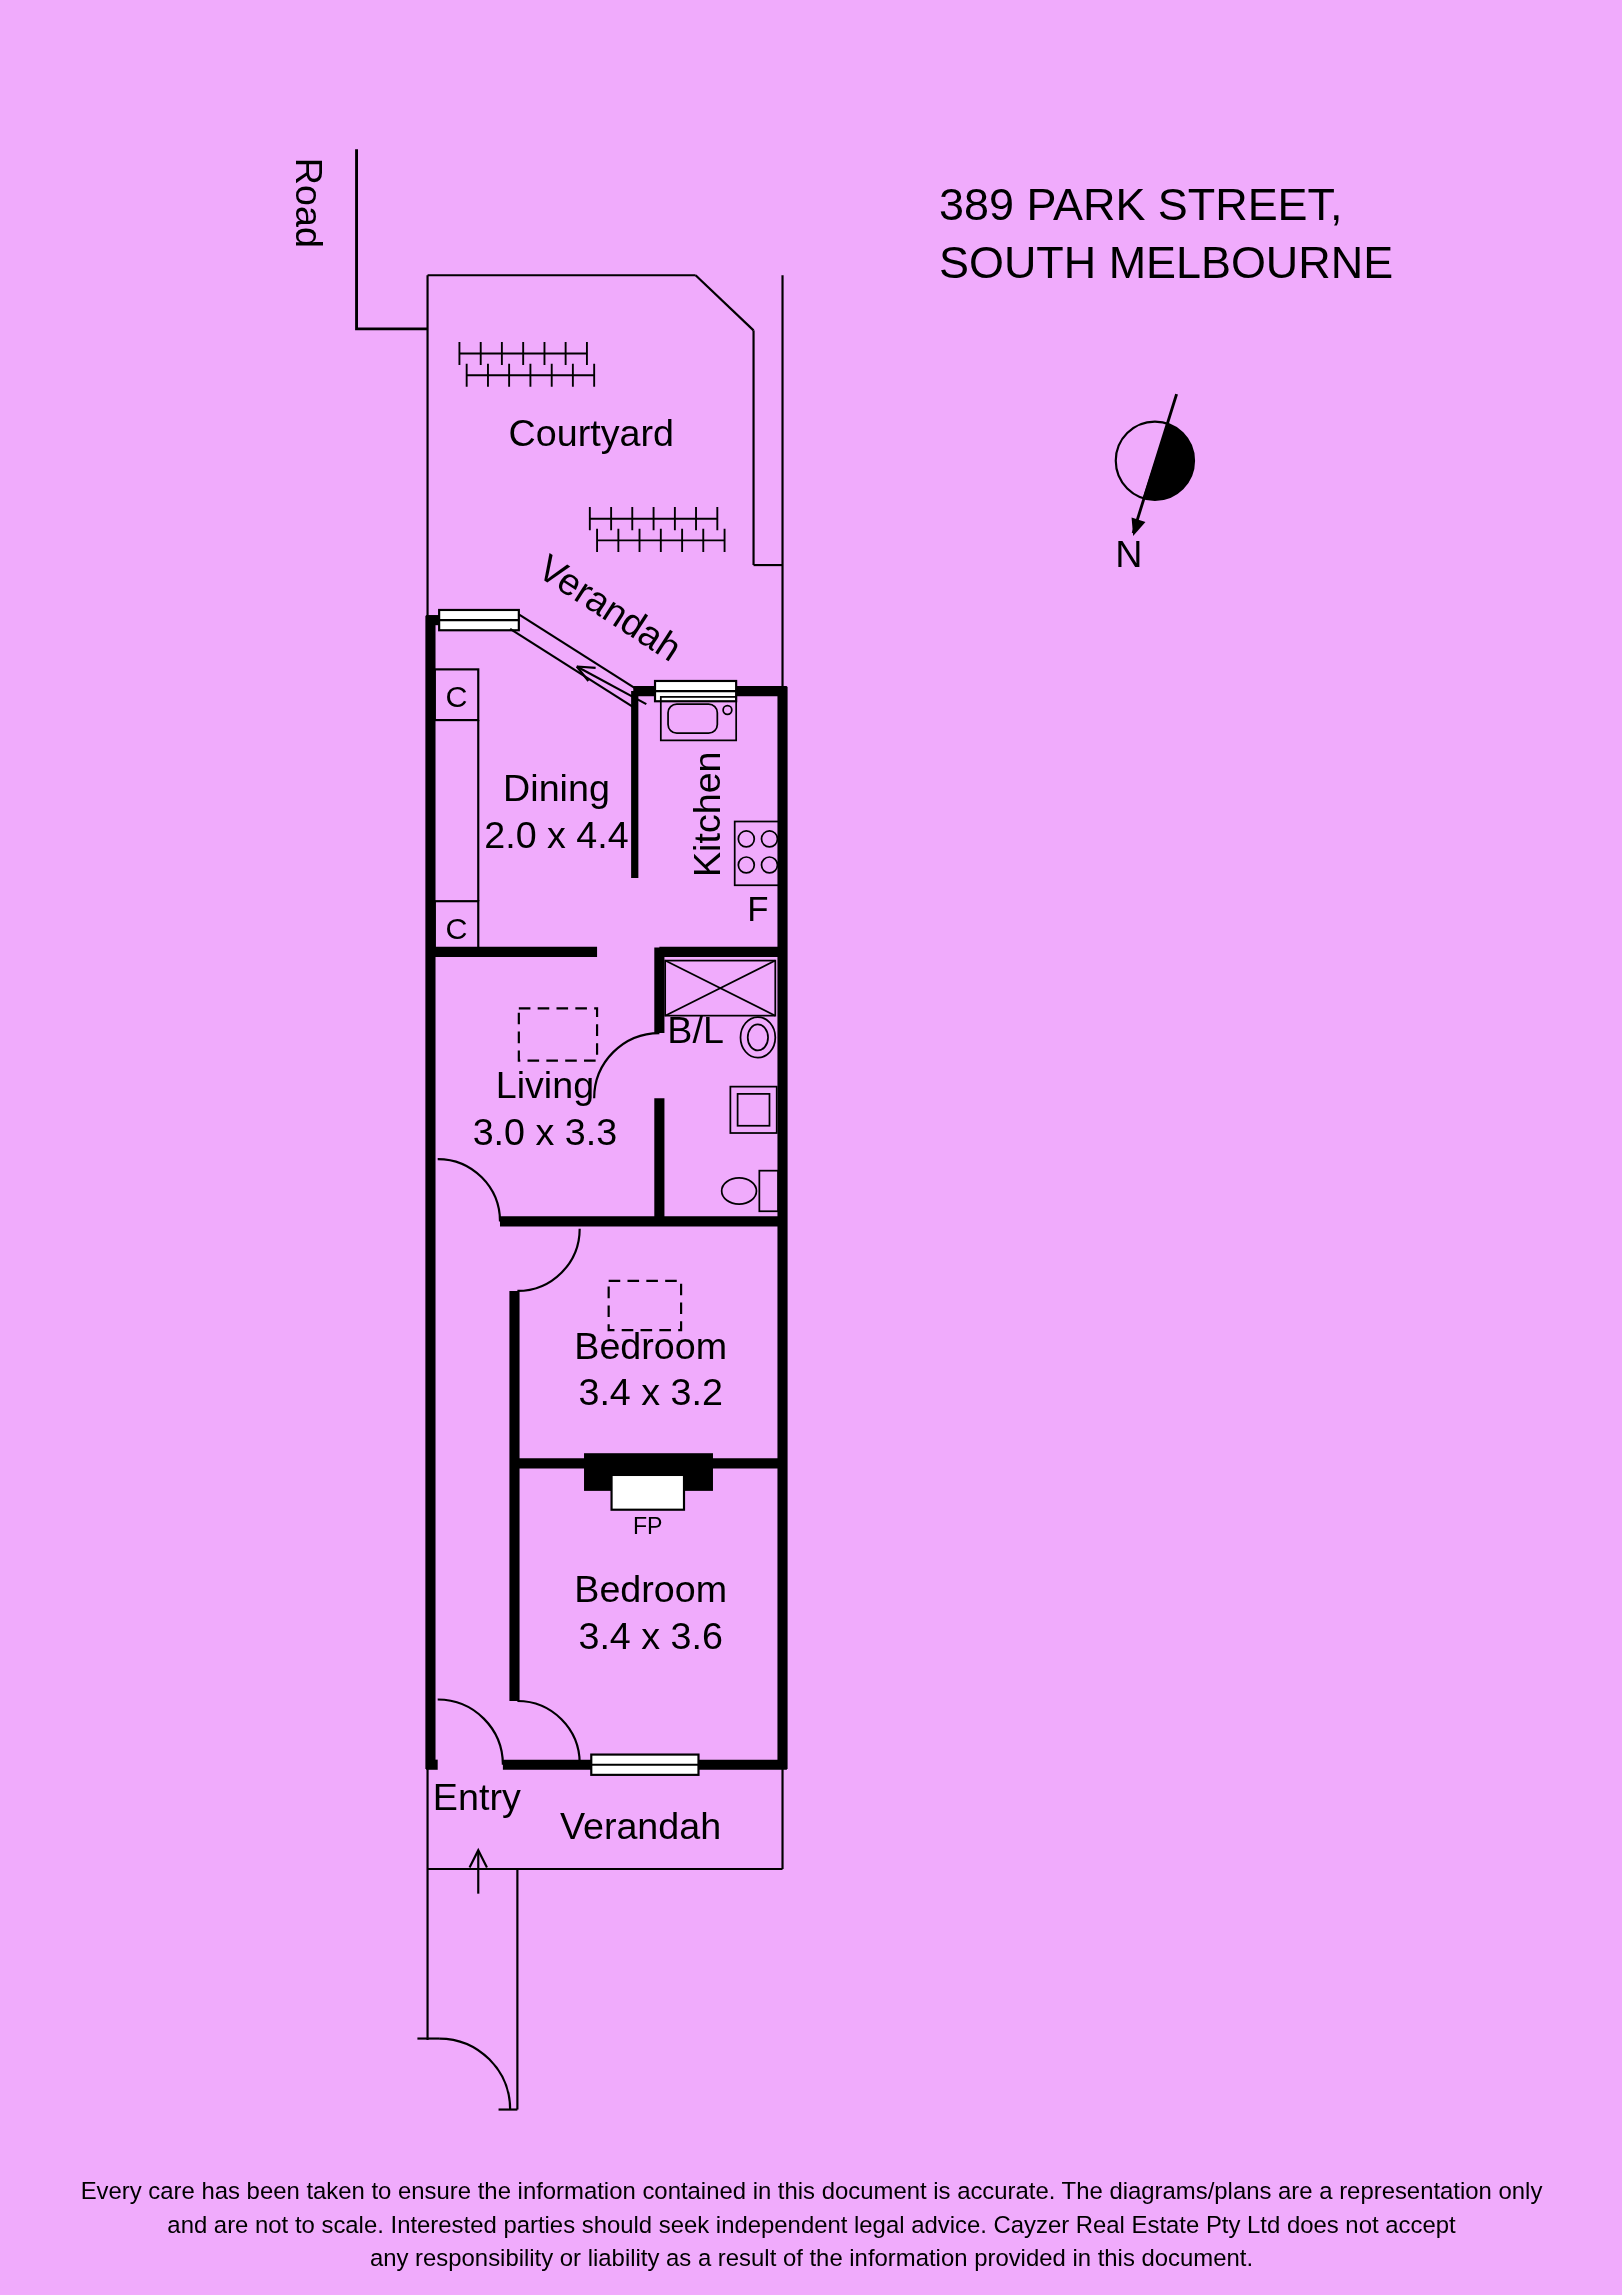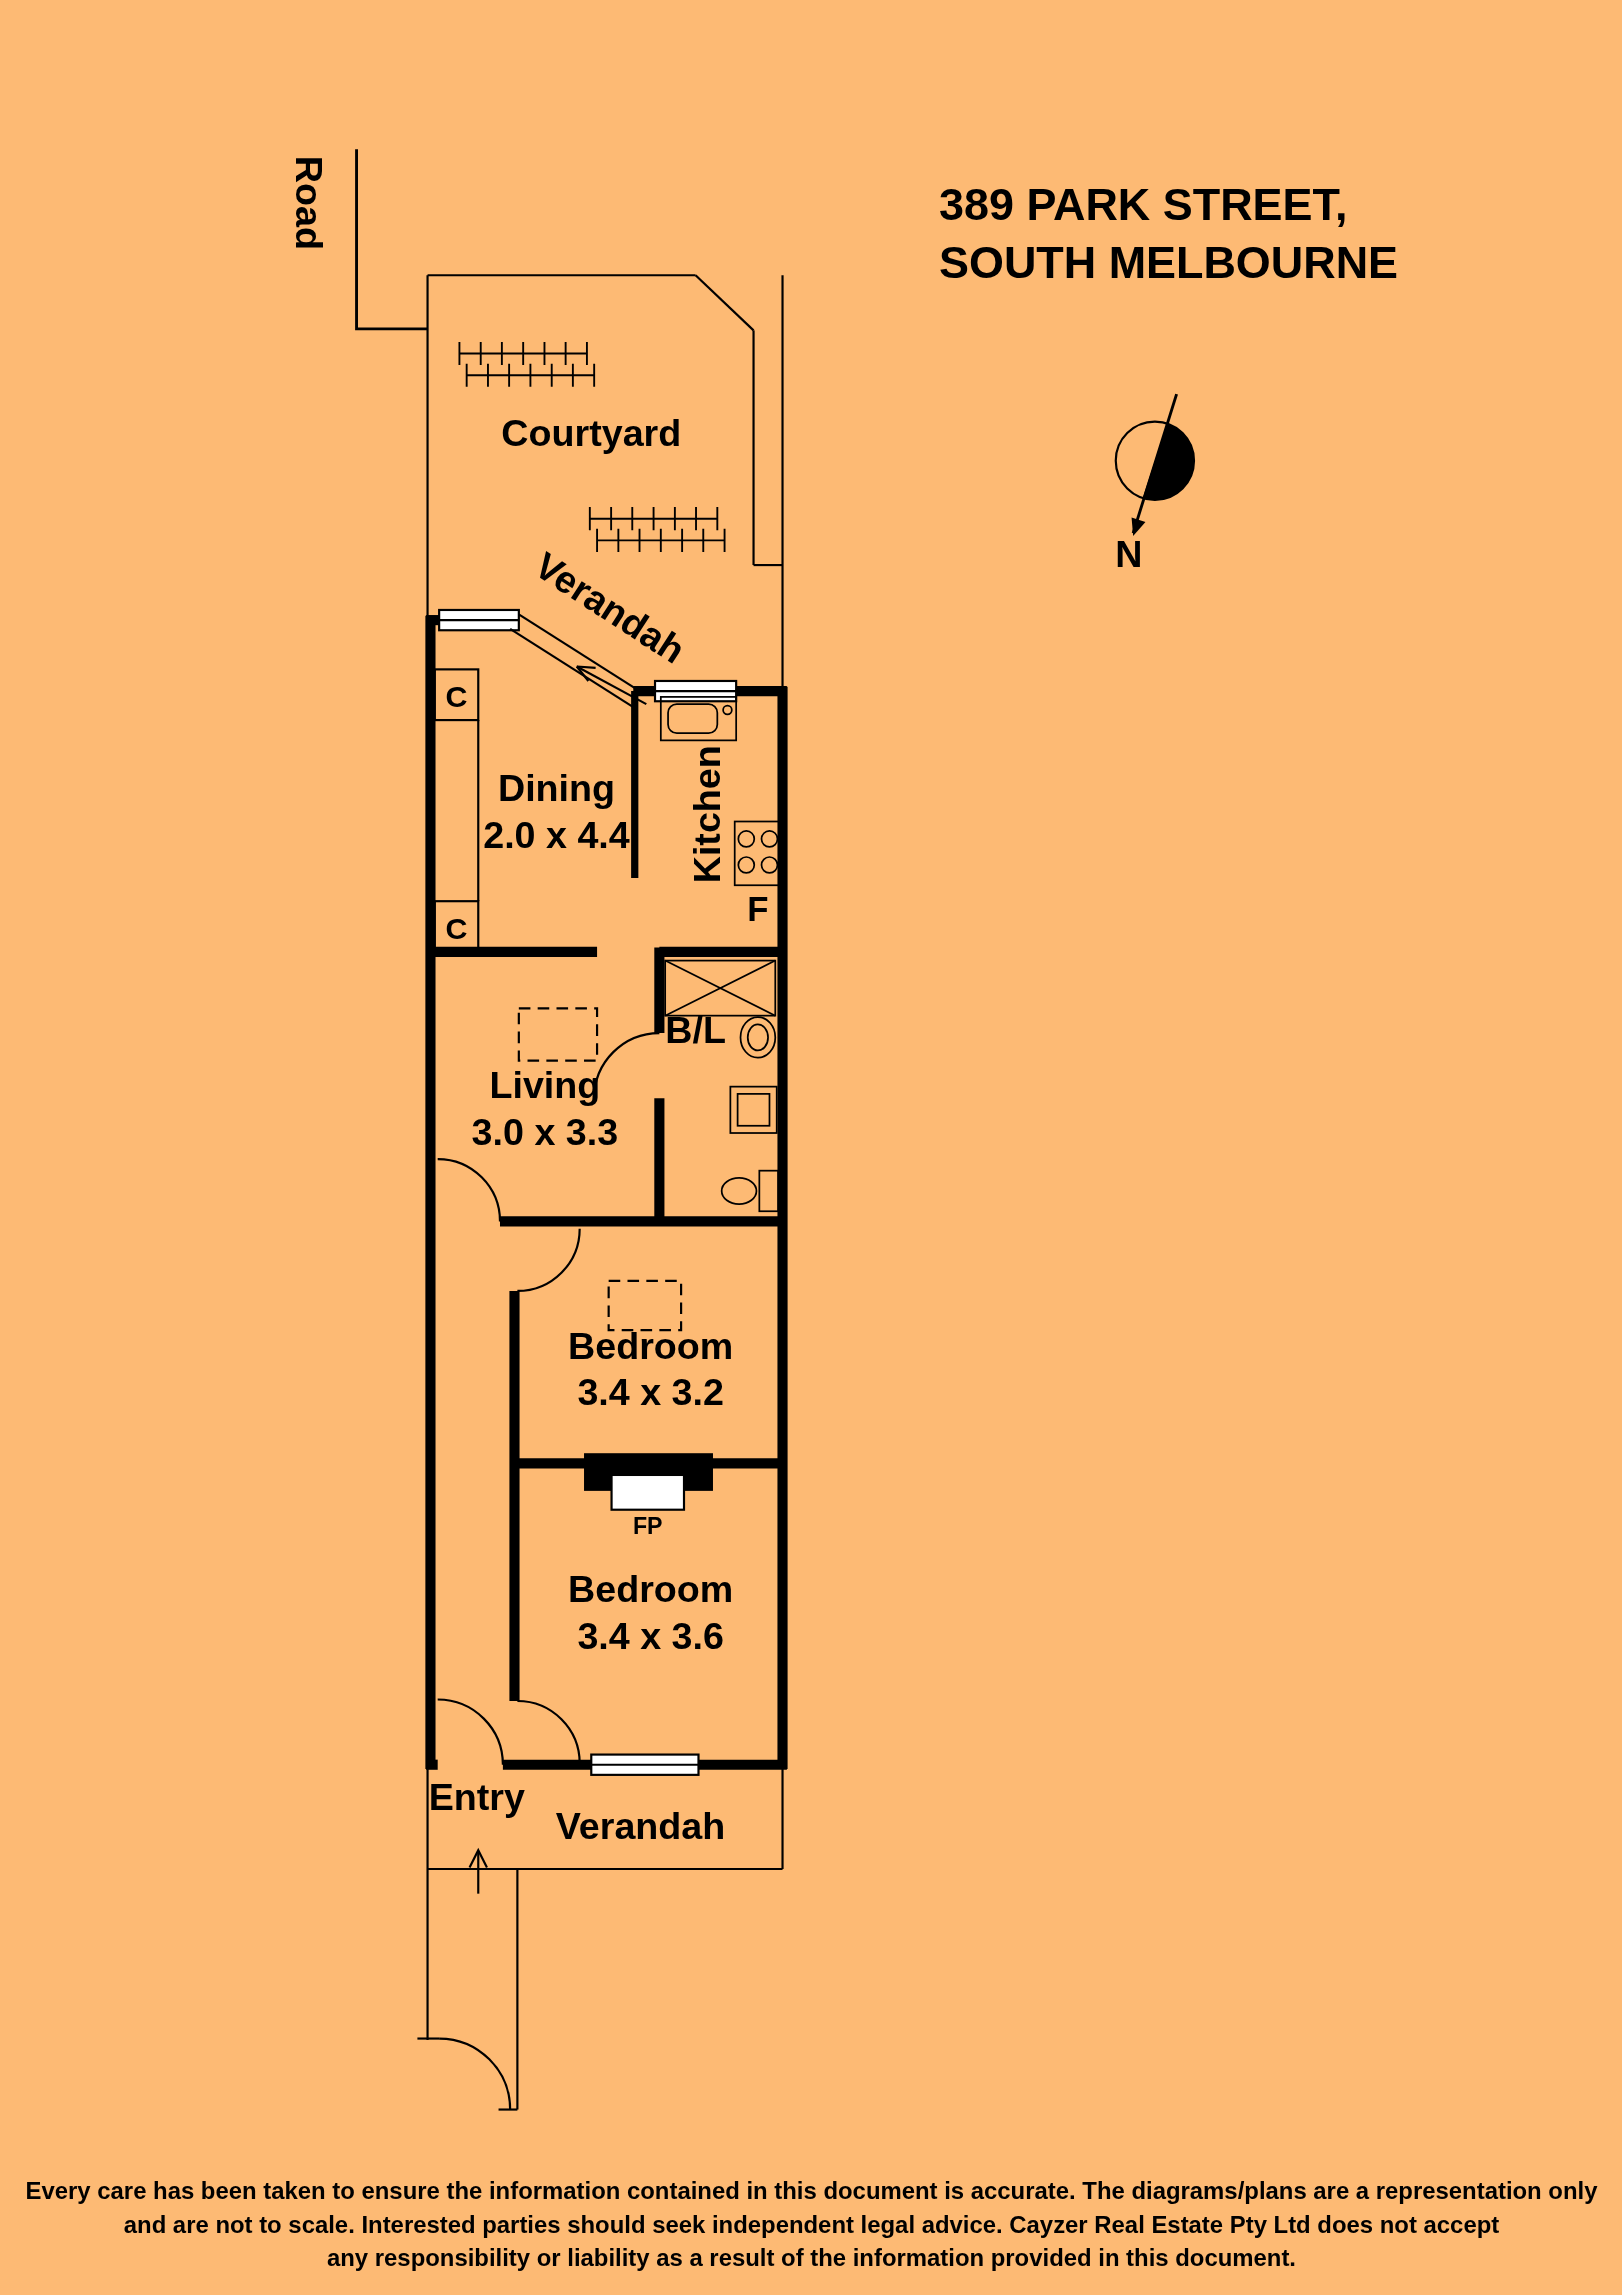--- a/index.html
+++ b/index.html
@@ -1,16 +1,16 @@
 <!DOCTYPE html>
 <html style="font-size:10.5px"><head>
 <meta charset="utf-8">
 <style>
   html,body{margin:0;padding:0;background:#fff;}
-  .page{width:1623px;height:2295px;background:#fdba74;position:relative;overflow:hidden;font-weight:bold;}
+  .page{width:1623px;height:2295px;background:#f0abfc;position:relative;overflow:hidden;}
   svg{display:block;}
   text{fill:#000;font-family:"Liberation Sans",sans-serif;}
   .lbl{font-size:26px;text-anchor:middle;}
   .lbl-s{font-size:21px;text-anchor:middle;}
   .lbl-f{font-size:24px;text-anchor:middle;}
   .lbl-fp{font-size:16px;text-anchor:middle;}
   .ttl{font-size:31px;}
   .ftr{font-size:16.5px;text-anchor:middle;}
   .wall{stroke:#000;stroke-width:7;fill:none;}
   .wallm{stroke:#000;stroke-width:5;fill:none;}

